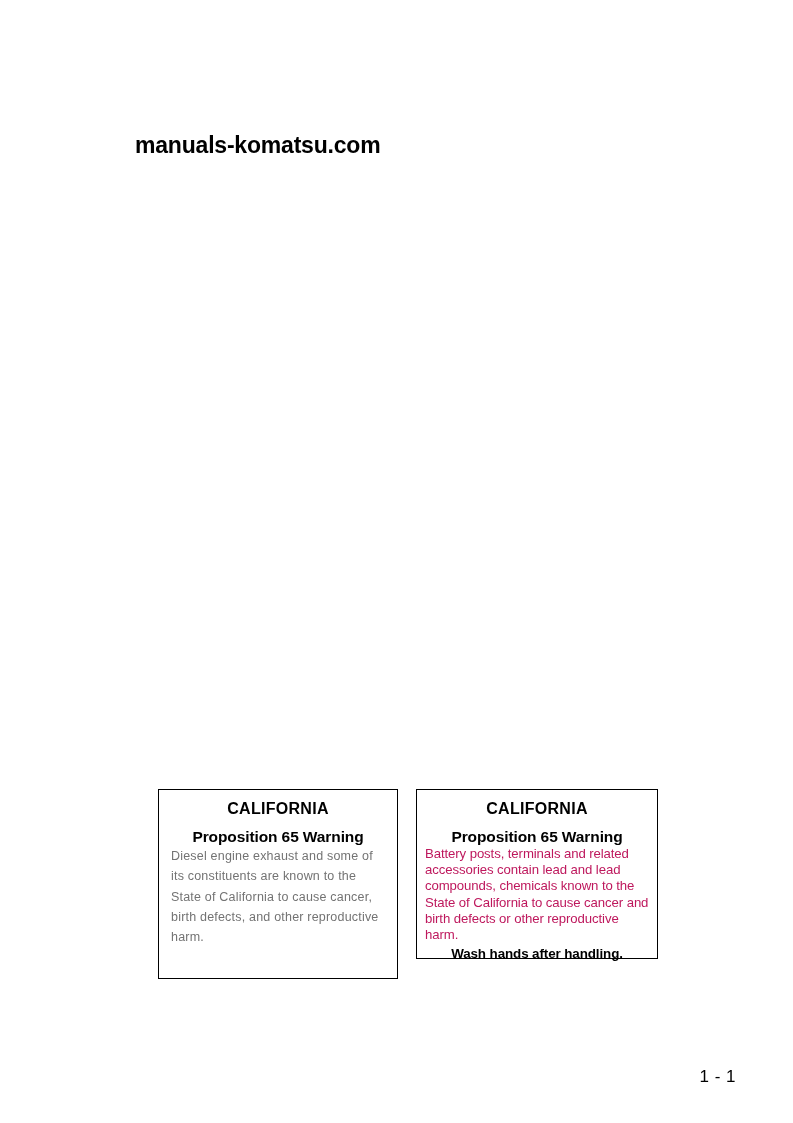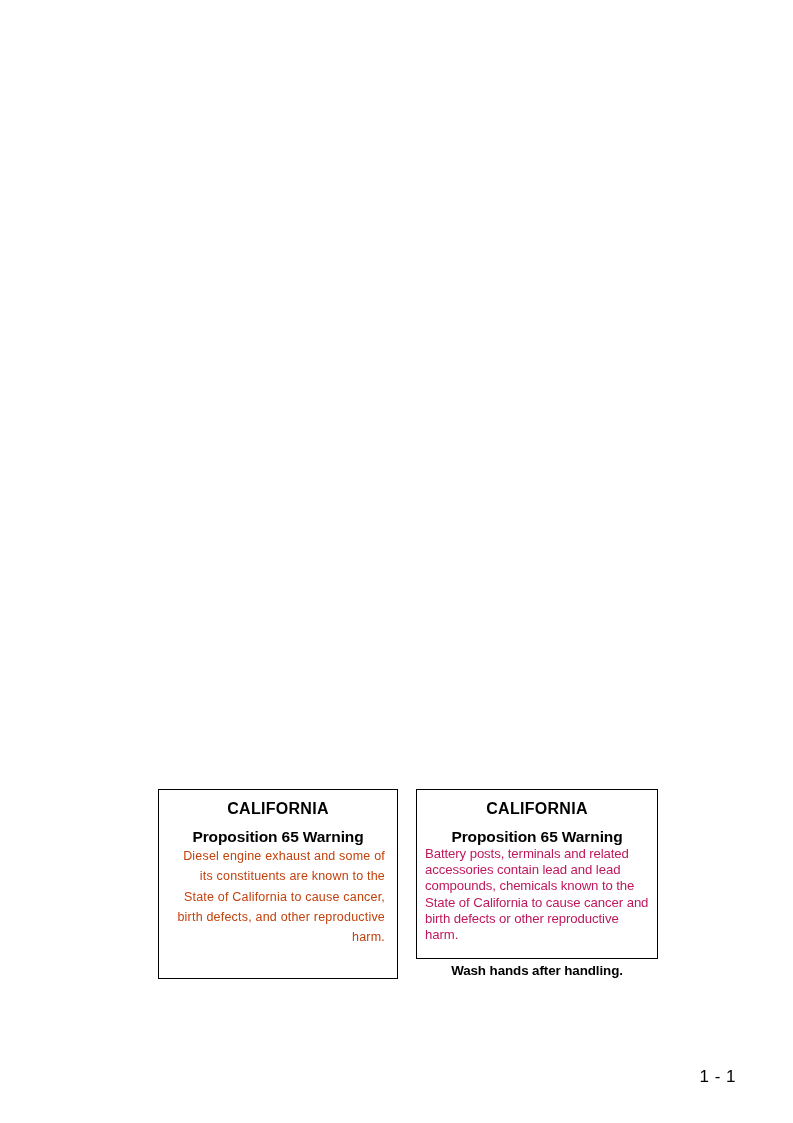--- a/index.html
+++ b/index.html
@@ -91,54 +91,55 @@
     font-size: 15.5px;
     font-weight: bold;
     letter-spacing: -0.1px;
     margin: 0 0 0 0;
   }
 
   .warn-body-left {
     font-size: 12.5px;
     line-height: 1.62;
     letter-spacing: 0.2px;
-    color: #c2410c;
-    text-align: right;
+    color: #737373;
+    text-align: left;
   }
 
   .warn-body-right {
     font-size: 13.2px;
     line-height: 1.23;
     letter-spacing: -0.1px;
     color: #be185d;
     text-align: left;
   }
 
   .warn-foot {
     text-align: center;
     font-size: 13.4px;
     font-weight: bold;
-    margin-top: 20px;
+    margin-top: 3px;
     letter-spacing: -0.1px;
   }
 
   .page-number {
     position: absolute;
     right: 57px;
     bottom: 36px;
     font-size: 17px;
     color: #000;
     letter-spacing: 0.5px;
   }
 </style>
 </head>
 <body>
 
 <div class="page">
 
+  <div class="watermark">manuals-komatsu.com</div>
 
 
   <div class="warning-row">
 
     <div class="warn-box warn-box-left">
       <div class="warn-head">CALIFORNIA</div>
       <div class="warn-sub">Proposition 65 Warning</div>
       <div class="warn-body-left">Diesel engine exhaust and some of its constituents are known to  the State of California to cause cancer, birth defects, and other reproductive harm.</div>
     </div>
 

